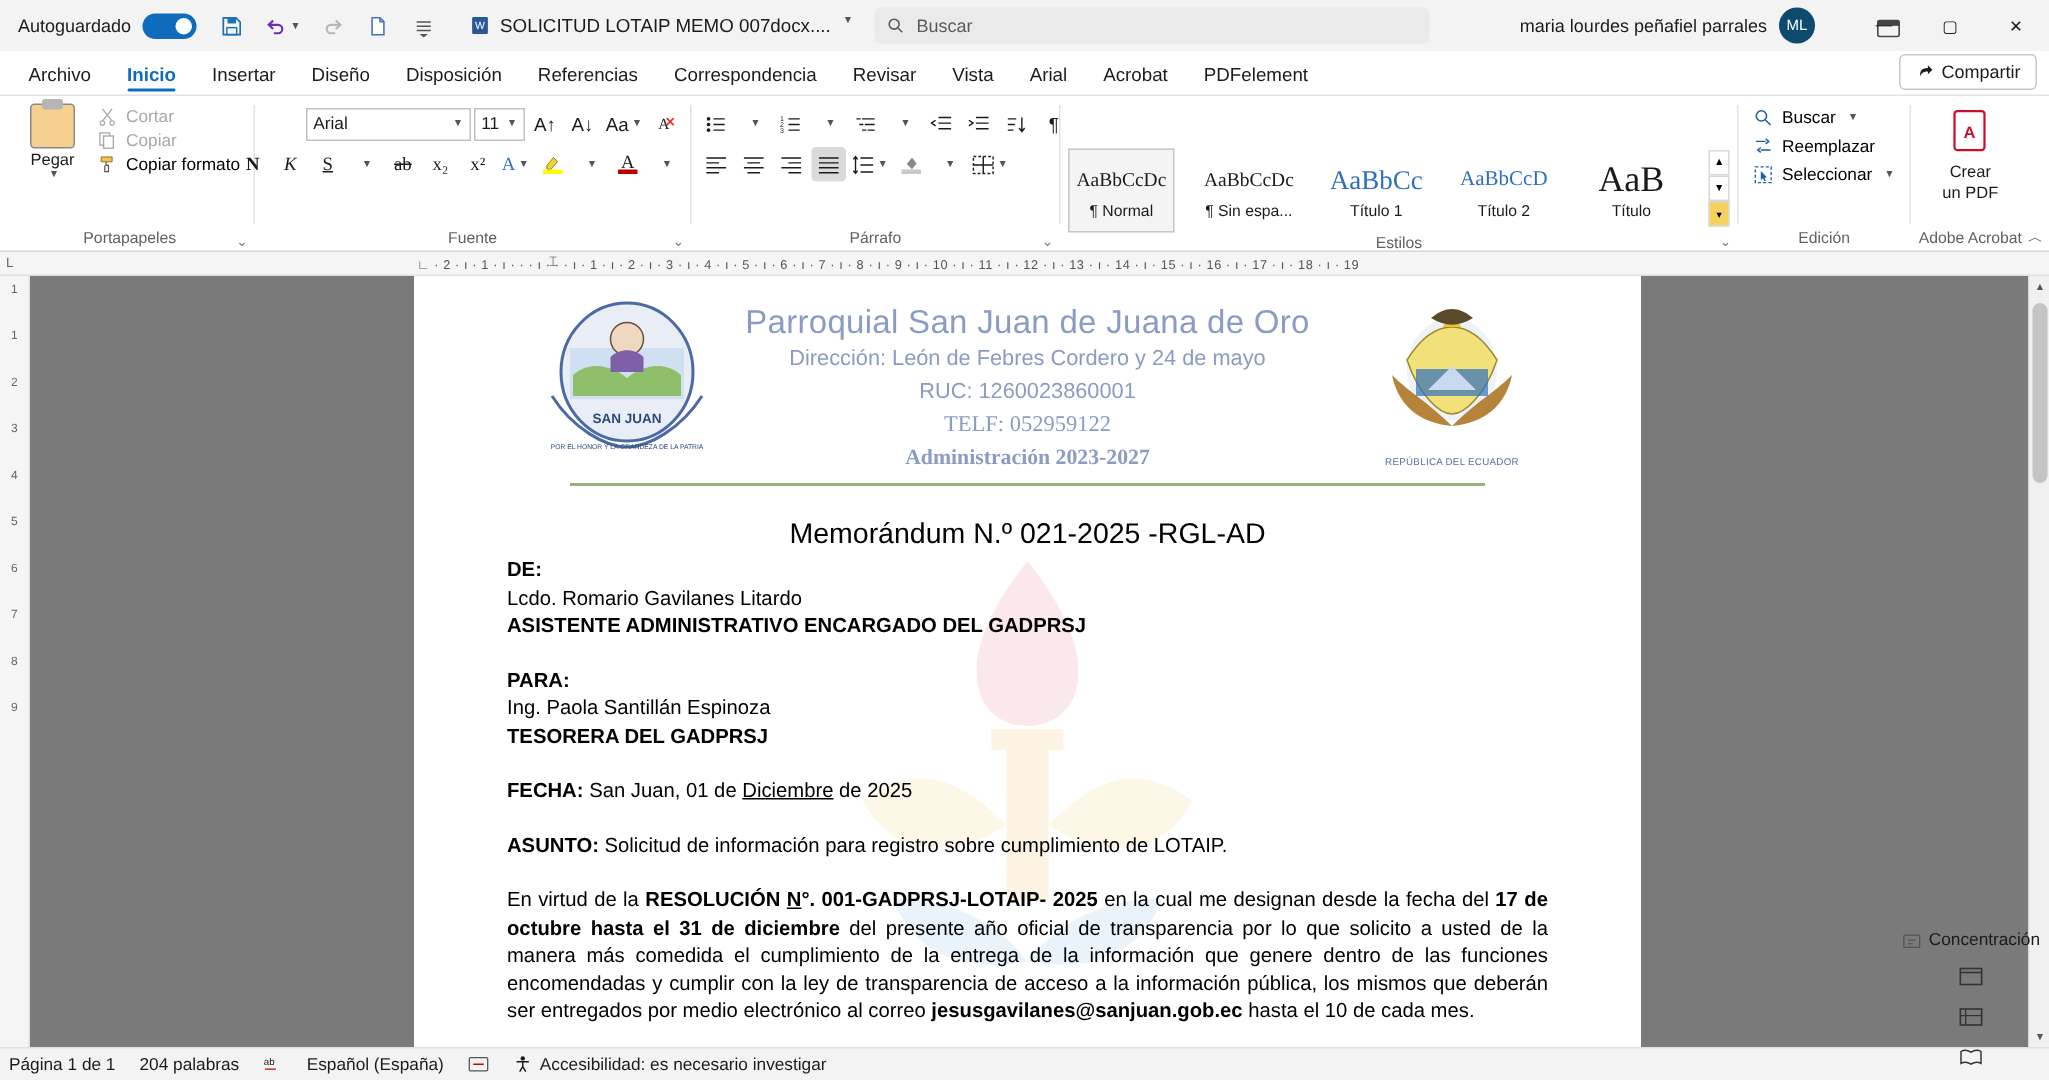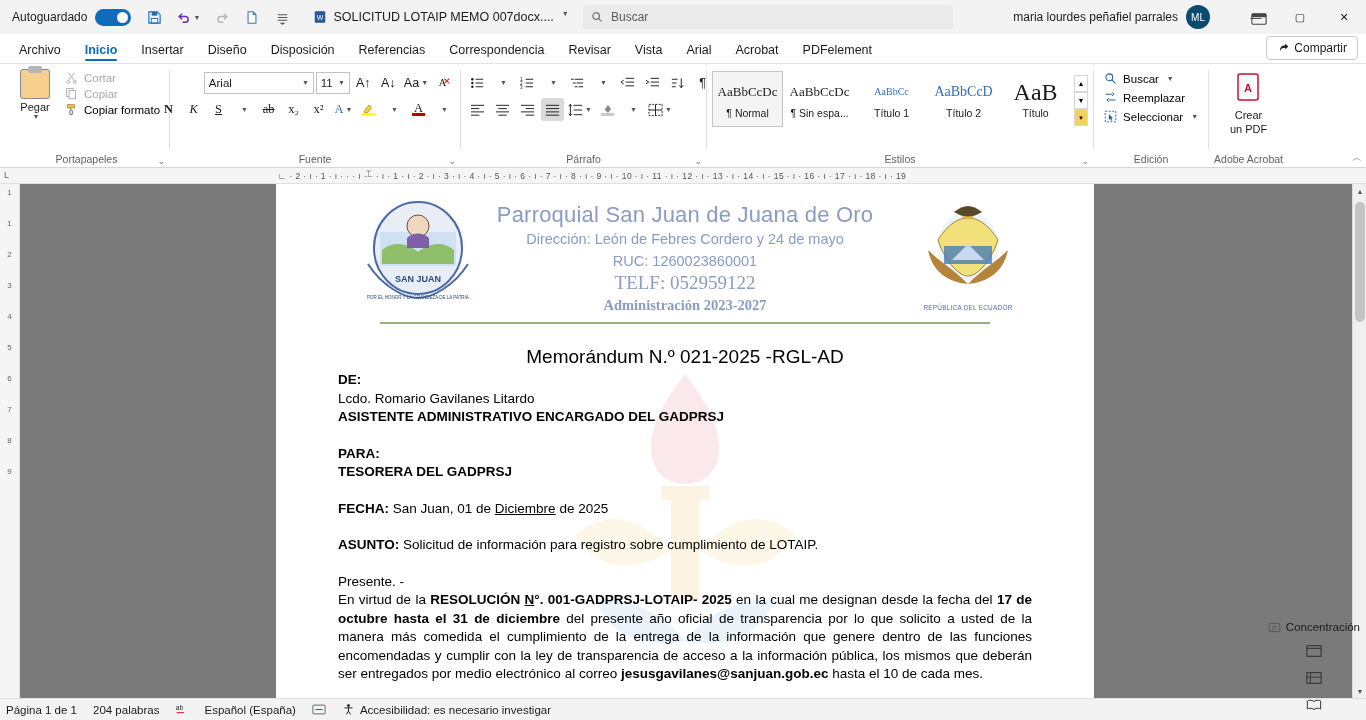--- a/index.html
+++ b/index.html
@@ -152,21 +152,21 @@
     min-width: 23px; height: 23px;
     display: flex; align-items: center; justify-content: center;
     font-size: 12.5px; color: #1b1b1b; border-radius: 3px;
     padding: 0 2px;
   }
   .btn.serif { font-family: "Liberation Serif", serif; }
   .btn-a-red { position: relative; }
   .underbar { display: block; height: 3px; width: 13px; margin-top: -1px; }
 
   
-  .styles-gallery { display: flex; align-items: flex-end; gap: 1px; }
+  .styles-gallery { display: flex; align-items: flex-start; gap: 14px; margin-top: 28px; }
   .style-card {
     width: 71px; height: 56px; border: 1px solid transparent;
     display: flex; flex-direction: column; align-items: center; justify-content: flex-start;
     padding-top: 5px;
   }
   .style-card.selected { border-color: #c7c7c7; background: #f4f4f4; }
   .style-prev {
     font-family: "Liberation Serif", serif;
     font-size: 13px; color: #1b1b1b; line-height: 30px;
     white-space: nowrap; overflow: hidden;
@@ -246,21 +246,21 @@
   .crest-right {
     position: absolute; right: 10px; top: 2px; width: 108px; height: 116px;
     text-align: center;
   }
   .crest-caption { font-size: 6.5px; color: #5b6ea8; letter-spacing: .2px; }
   .lh-title {
     font-family: "Liberation Sans", sans-serif;
     font-size: 22px; color: #8a9bc4; letter-spacing: .2px; padding-top: 4px;
   }
   .lh-line { font-size: 14.5px; color: #8a9bc4; line-height: 22px; }
-  .lh-line.serif { font-family: "Liberation Serif", serif; font-size: 19px; }
+  .lh-line.serif { font-family: "Liberation Serif", serif; font-size: 15px; }
   .lh-line.bold { font-weight: bold; font-family: "Liberation Serif", serif; }
   .lh-rule {
     border: none; border-top: 2px solid #9ab07a;
     margin: 6px 42px 0 42px;
   }
   .memo-no {
     text-align: center; font-size: 19px; color: #000;
     margin-top: 20px; position: relative;
   }
   .body-text {
@@ -614,21 +614,21 @@
       <div class="styles-gallery">
         <div class="style-card selected">
           <div class="style-prev">AaBbCcDc</div>
           <div class="style-name">¶ Normal</div>
         </div>
         <div class="style-card">
           <div class="style-prev">AaBbCcDc</div>
           <div class="style-name">¶ Sin espa...</div>
         </div>
         <div class="style-card">
-          <div class="style-prev" style="font-size:10px;color:#2f6fbe">AaBbCc</div>
+          <div class="style-prev" style="font-size:18px;color:#2f6fbe">AaBbCc</div>
           <div class="style-name">Título 1</div>
         </div>
         <div class="style-card">
           <div class="style-prev" style="font-size:14px;color:#2f6fbe">AaBbCcD</div>
           <div class="style-name">Título 2</div>
         </div>
         <div class="style-card">
           <div class="style-prev" style="font-size:24px">AaB</div>
           <div class="style-name">Título</div>
         </div>
@@ -762,32 +762,32 @@
     </div>
 
     <div class="memo-no">Memorándum N.º 021-2025 -RGL-AD</div>
 
     <div class="body-text">
       <p class="bold">DE:</p>
       <p>Lcdo. Romario Gavilanes Litardo</p>
       <p class="bold">ASISTENTE ADMINISTRATIVO ENCARGADO DEL GADPRSJ</p>
       <div class="sp"></div>
       <p class="bold">PARA:</p>
+      <p>Ing. Paola Santillán Espinoza</p>
       <p class="bold">TESORERA DEL GADPRSJ</p>
       <div class="sp"></div>
       <p>
         <span class="bold">FECHA:</span>
         <span>San Juan, 01 de </span><span class="underline">Diciembre</span><span> de 2025</span>
       </p>
       <div class="sp"></div>
       <p>
         <span class="bold">ASUNTO:</span><span> Solicitud de información para registro sobre cumplimiento de LOTAIP.</span>
       </p>
       <div class="sp"></div>
-      <p>Presente. -</p>
       <p class="just">
         <span>En virtud de la </span><span class="bold"><span class="bold">RESOLUCIÓN <span class="underline">N</span>°. 001-GADPRSJ-LOTAIP- 2025</span></span><span> en la cual me designan desde la fecha del </span><span class="bold">17 de octubre hasta el 31 de diciembre</span><span> del presente año oficial de transparencia por lo que solicito a usted de la manera más comedida el cumplimiento de la entrega de la información que genere dentro de las funciones encomendadas y cumplir con la ley de transparencia de acceso a la información pública, los mismos que deberán ser entregados por medio electrónico al correo </span><span class="bold">jesusgavilanes@sanjuan.gob.ec</span><span> hasta el 10 de cada mes.</span>
       </p>
     </div>
   </div>
 
   <div class="scrollbar-v">
     <div class="sb-arrow up">▲</div>
     <div class="sb-thumb"></div>
     <div class="sb-arrow down">▼</div>

